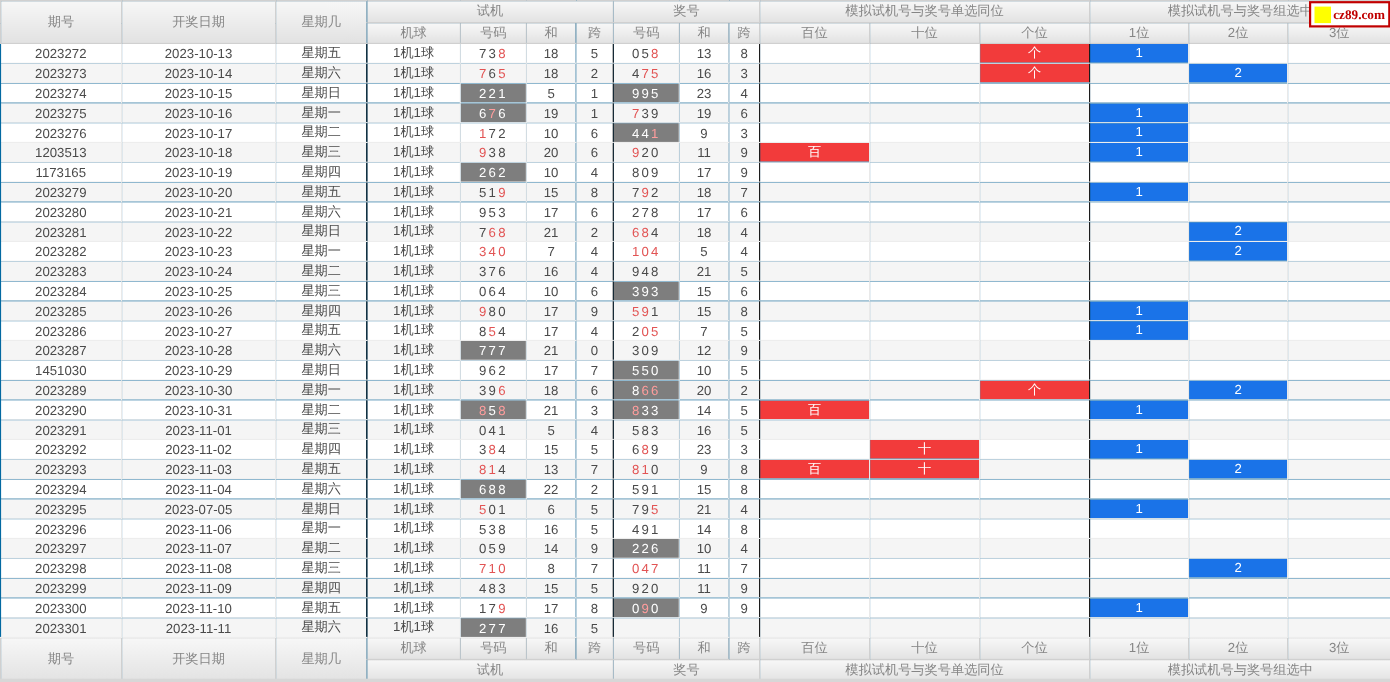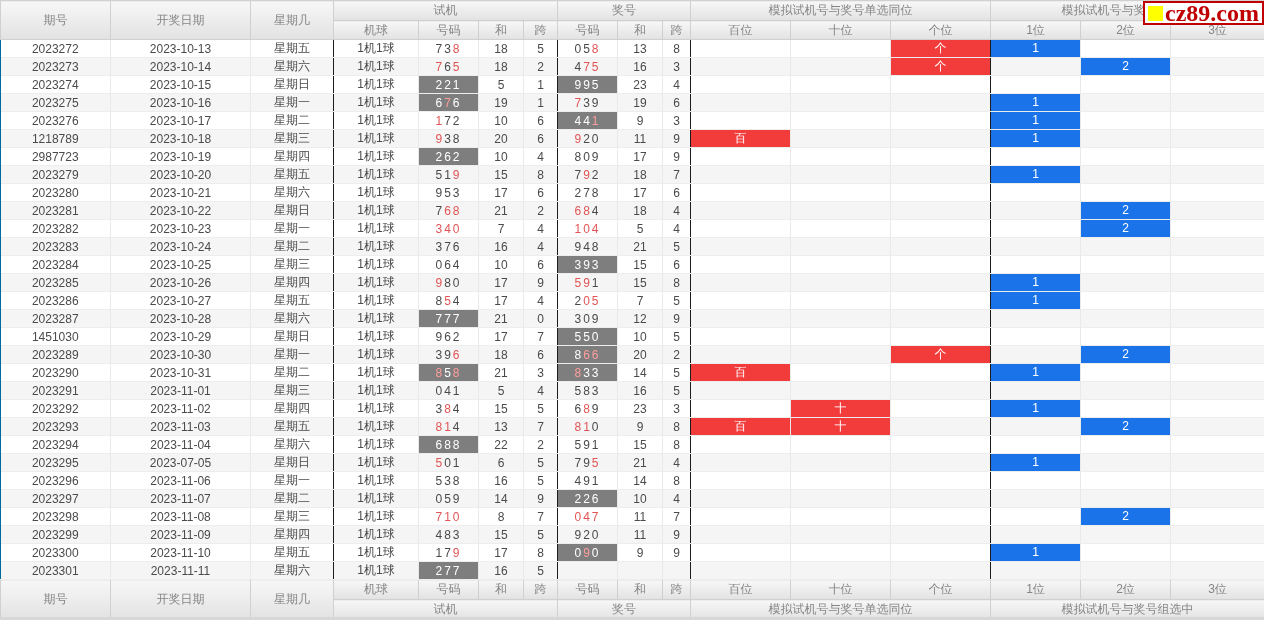--- a/index.html
+++ b/index.html
@@ -20,21 +20,21 @@
   td.c-num.gray{background:#7e7e7e !important;color:#ffffff;}
   .d-red{color:#e25454;}
   td.c-num.gray .d-red{color:#ff9d9d;}
   .bar{height:17px;line-height:17px;color:#fff;text-align:center;letter-spacing:0;}
   .bar.red{background:#f23b3b;}
   .bar.blue{background:#1a73e8;}
   .logo{position:absolute;top:1px;right:0;height:20px;border:2px solid #c00000;background:#ffffff;
         display:flex;align-items:center;padding:0 3px 0 3px;z-index:5;text-decoration:none;}
   .logo .sq{width:15px;height:15px;background:#ffff00;margin-right:2px;}
   .logo .txt{color:#c00000;font-family:"Liberation Serif","DejaVu Serif",serif;
-        font-size:24px;font-weight:700;line-height:18px;}
+        font-size:12px;font-weight:700;line-height:18px;}
   .botline{position:absolute;left:0;bottom:0;width:100%;height:3px;background:#d7d7d7;}
 </style>
 </head>
 <body>
 
 <div class="wrap">
   <table>
     <colgroup>
       <col style="width:110px">
         <col style="width:140px">
@@ -176,21 +176,21 @@
           <td class="c-sim"></td>
           <td class="c-sim"></td>
           <td class="c-sim bdark"></td>
           <td class="c-sim">
             <div class="bar blue">1</div>
           </td>
           <td class="c-sim"></td>
           <td class="c-sim"></td>
         </tr>
         <tr>
-          <td>1218789</td>
+          <td>1203513</td>
           <td>2023-10-18</td>
           <td class="bdark">星期三</td>
           <td>1机1球</td>
           <td class="c-num"><span class="d-red">9</span><span>3</span><span>8</span></td>
           <td>20</td>
           <td class="bdark">6</td>
           <td class="c-num"><span class="d-red">9</span><span>2</span><span>0</span></td>
           <td>11</td>
           <td class="bdark">9</td>
           <td class="c-sim">
@@ -198,21 +198,21 @@
           </td>
           <td class="c-sim"></td>
           <td class="c-sim bdark"></td>
           <td class="c-sim">
             <div class="bar blue">1</div>
           </td>
           <td class="c-sim"></td>
           <td class="c-sim"></td>
         </tr>
         <tr>
-          <td>2987723</td>
+          <td>1173165</td>
           <td>2023-10-19</td>
           <td class="bdark">星期四</td>
           <td>1机1球</td>
           <td class="c-num gray"><span>2</span><span>6</span><span>2</span></td>
           <td>10</td>
           <td class="bdark">4</td>
           <td class="c-num"><span>8</span><span>0</span><span>9</span></td>
           <td>17</td>
           <td class="bdark">9</td>
           <td class="c-sim"></td>

